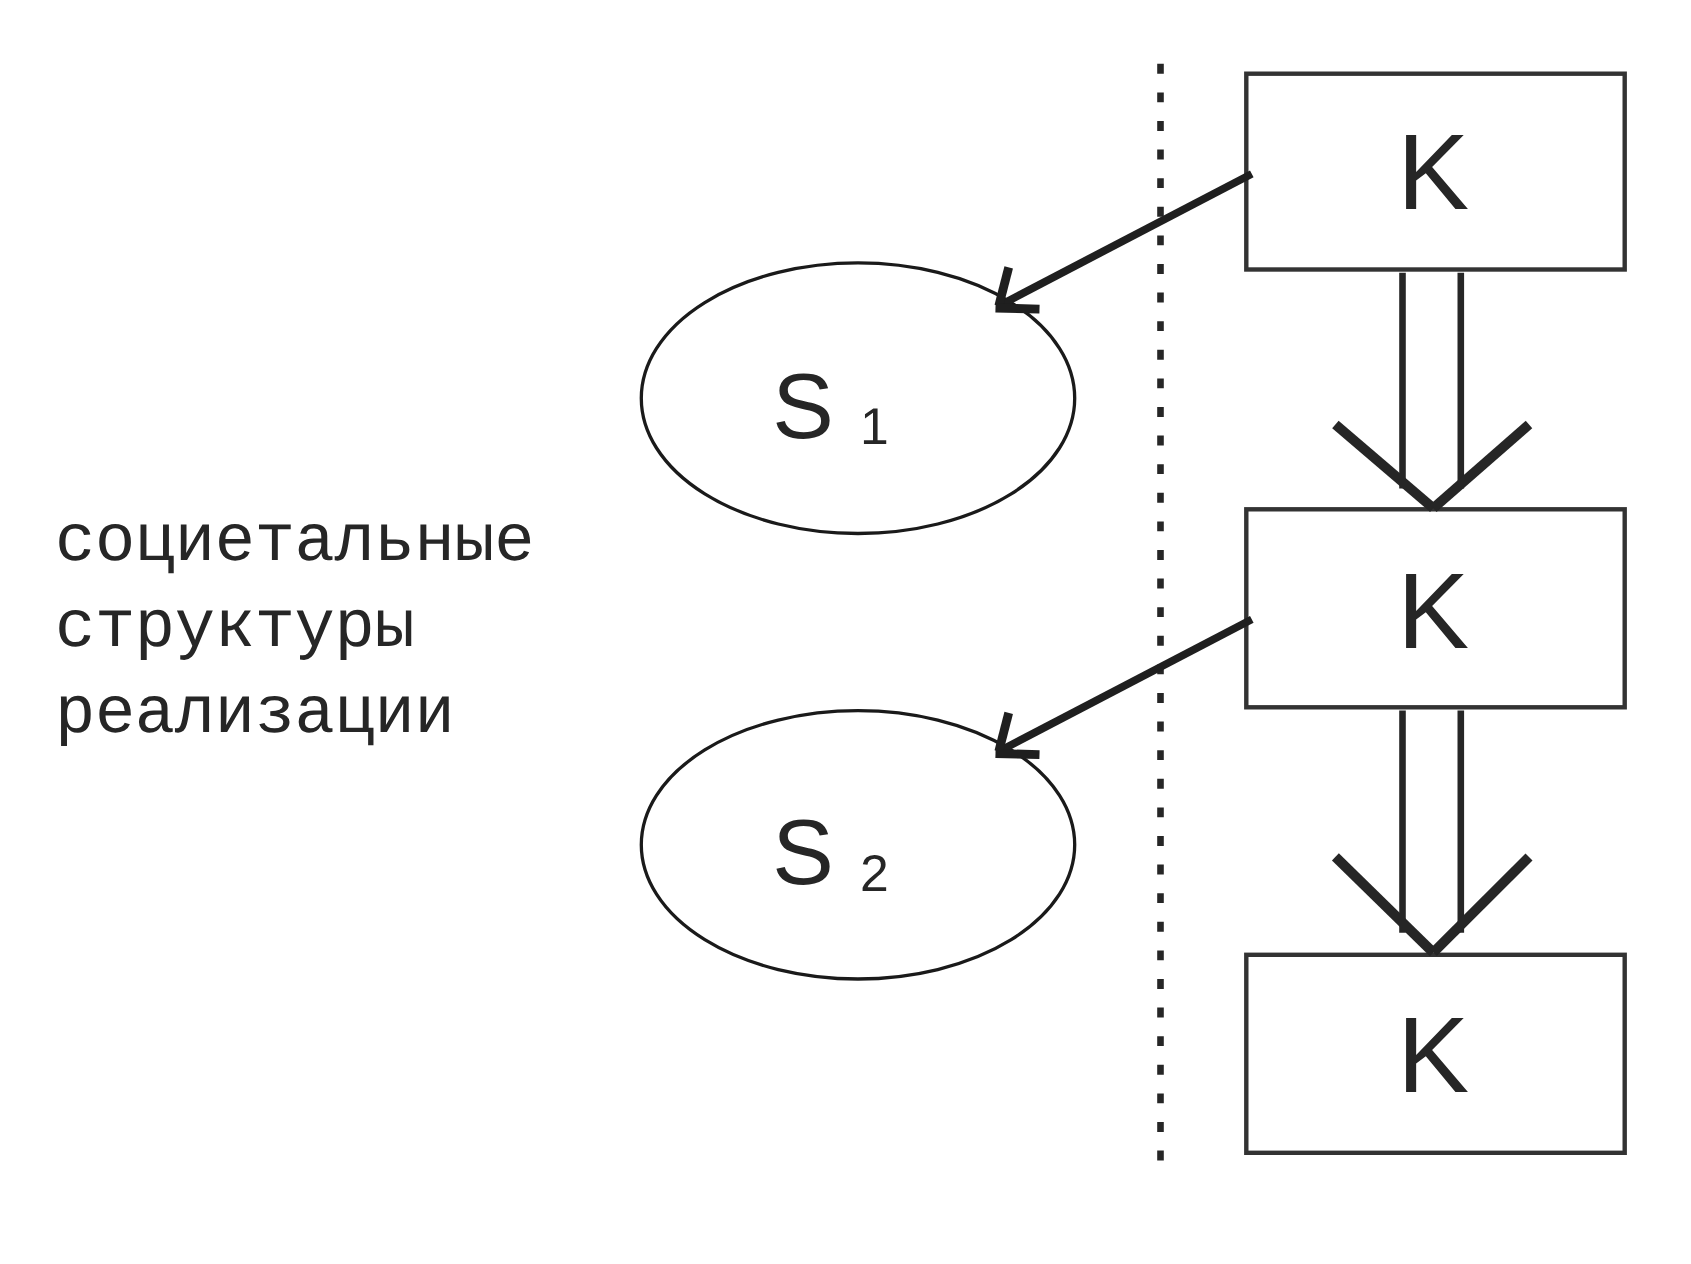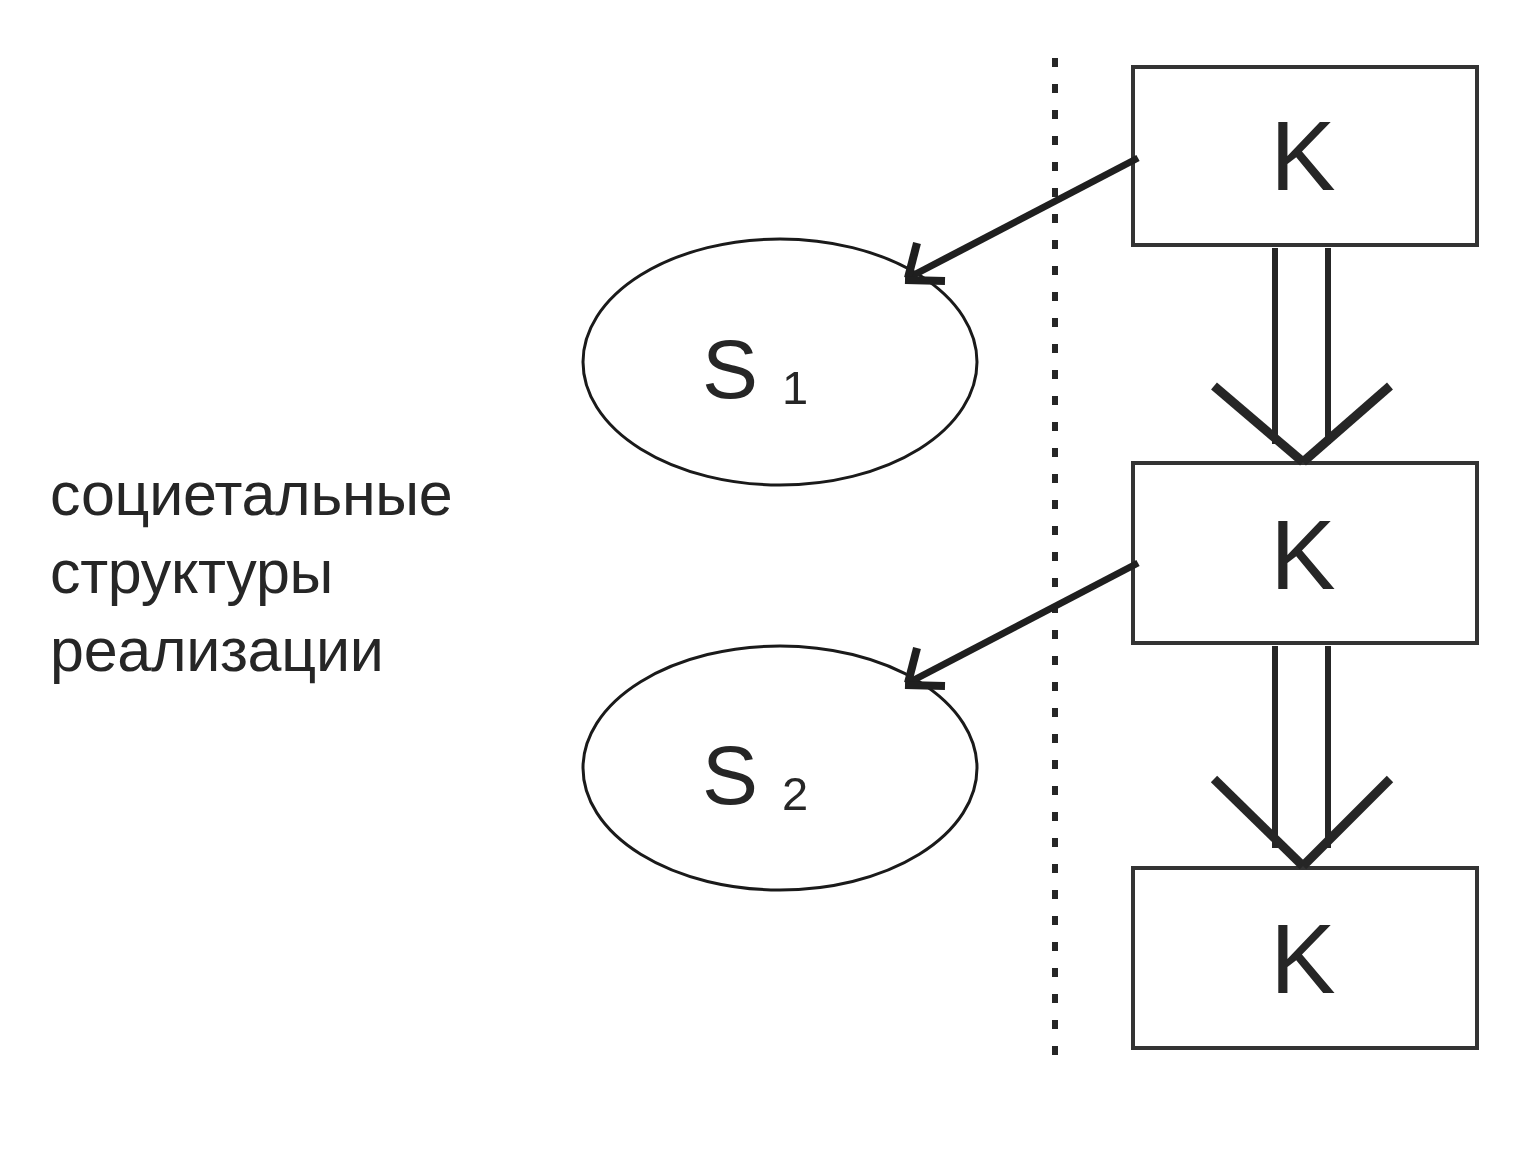--- a/index.html
+++ b/index.html
@@ -22,21 +22,21 @@
     left: 0;
     top: 0;
     width: 1537px;
     height: 1149px;
   }
   .caption-text {
     position: absolute;
     left: 50px;
     top: 455px;
     width: 560px;
-    font-family: Liberation Sans, sans-serif;
+    font-family: Liberation Mono, monospace;
     font-size: 61px;
     line-height: 78px;
     color: #262626;
     white-space: pre-line;
     letter-spacing: -0.3px;
   }
   .node-label {
     font-family: "Liberation Sans", sans-serif;
     fill: #262626;
   }

